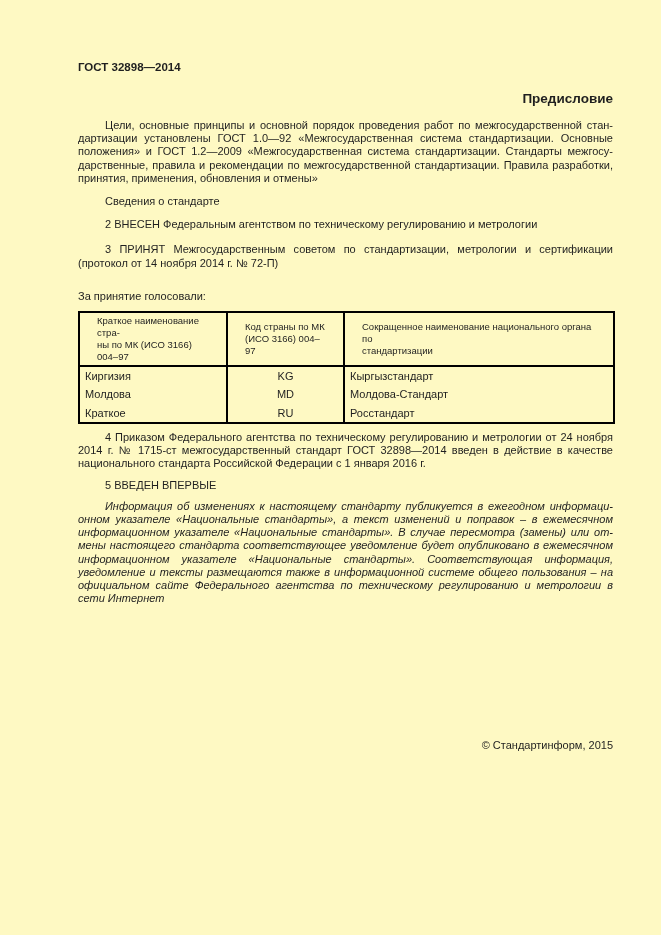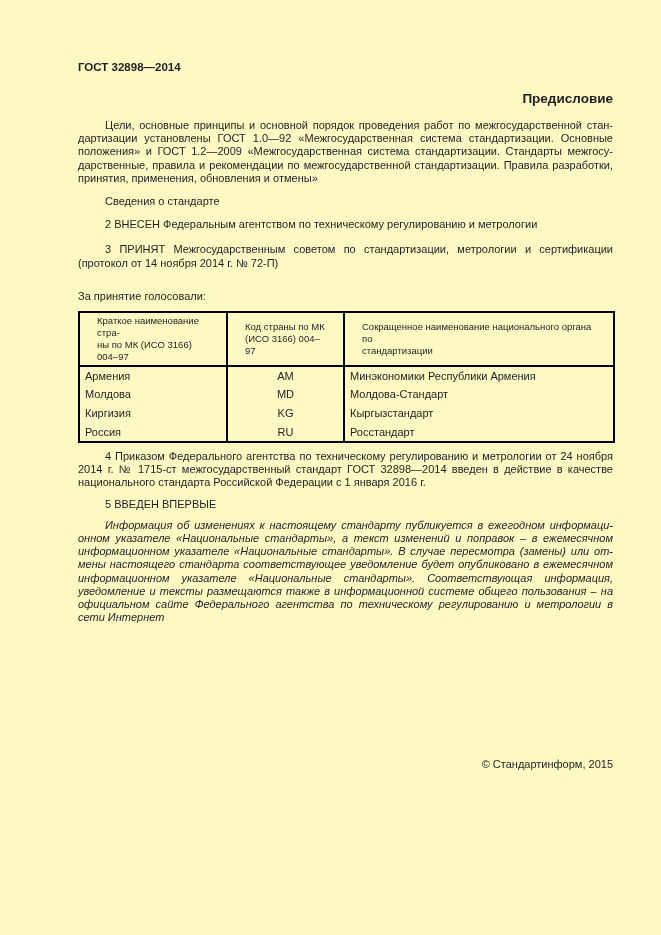--- a/index.html
+++ b/index.html
@@ -123,36 +123,31 @@
         <th>Краткое наименование стра-
 ны по МК (ИСО 3166) 004–97</th>
         <th>Код страны по МК
 (ИСО 3166) 004–97</th>
         <th>Сокращенное наименование национального органа по
 стандартизации</th>
       </tr>
     </thead>
     <tbody>
       <tr>
-        <td>Армения</td>
-        <td class="cell-center">AM</td>
-        <td>Минэкономики Республики Армения</td>
+        <td>Киргизия</td>
+        <td class="cell-center">KG</td>
+        <td>Кыргызстандарт</td>
       </tr>
       <tr>
         <td>Молдова</td>
         <td class="cell-center">MD</td>
         <td>Молдова-Стандарт</td>
       </tr>
       <tr>
-        <td>Киргизия</td>
-        <td class="cell-center">KG</td>
-        <td>Кыргызстандарт</td>
-      </tr>
-      <tr>
-        <td>Россия</td>
+        <td>Краткое</td>
         <td class="cell-center">RU</td>
         <td>Росстандарт</td>
       </tr>
     </tbody>
   </table>
 
   <p class="para item4">4 Приказом Федерального агентства по техническому регулированию и метрологии от 24 нояб­ря 2014 г. № 1715-ст межгосударственный стандарт ГОСТ 32898—2014 введен в действие в качестве национального стандарта Российской Федерации с 1 января 2016 г.</p>
 
   <p class="para item5">5 ВВЕДЕН ВПЕРВЫЕ</p>
 

